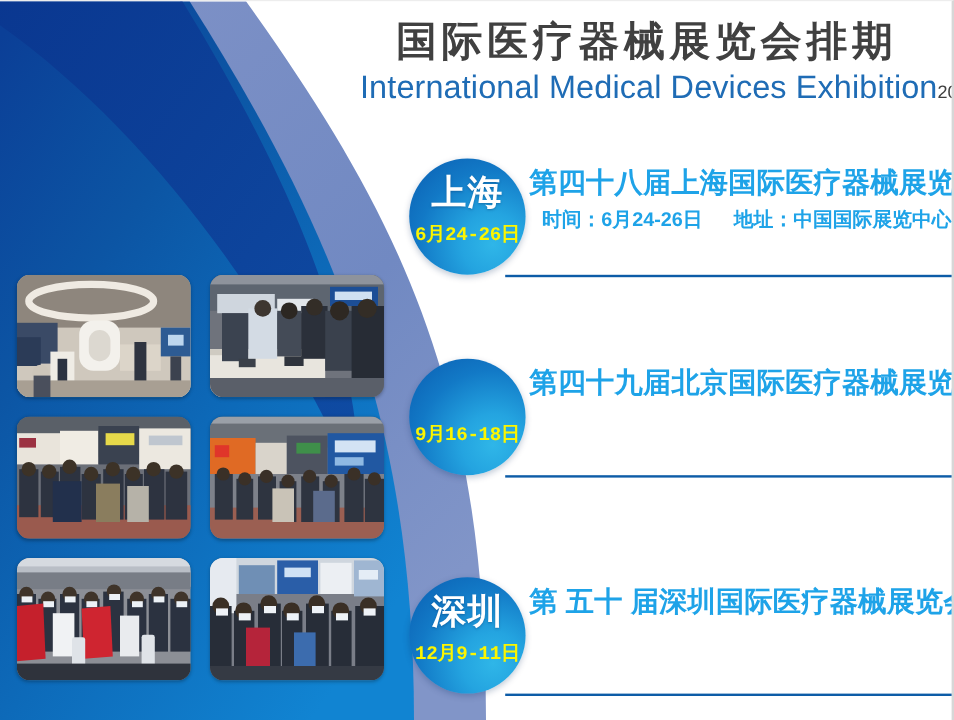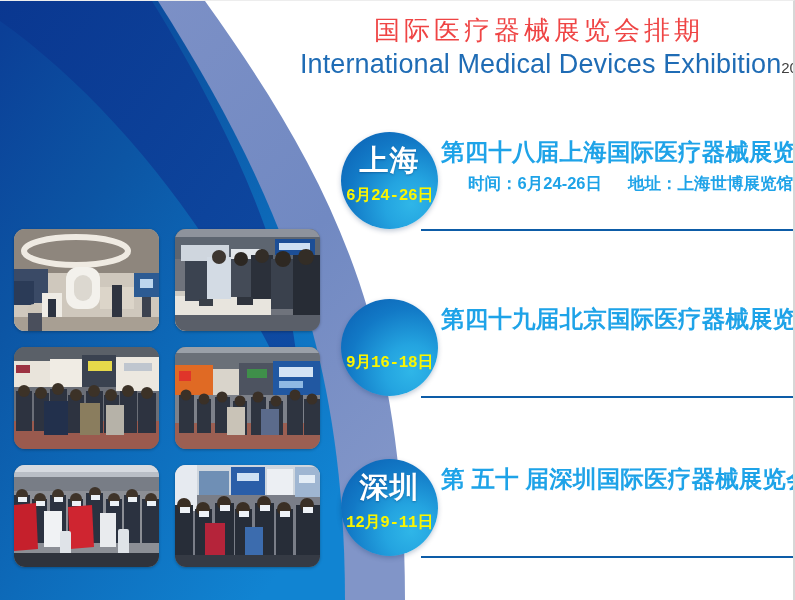--- a/index.html
+++ b/index.html
@@ -46,21 +46,21 @@
 
   
   .event-row {
     position: absolute;
     left: 333px;
     width: 462px;
     height: 104px;
   }
   #row-0 { top: 128px; }
   #row-1 { top: 295px; }
-  #row-2 { top: 455px; }
+  #row-2 { top: 477px; }
 
   .badge {
     position: absolute;
     left: 8px; top: 3px;
     width: 97px; height: 97px;
     border-radius: 50%;
     background: radial-gradient(circle at 72% 74%, #2fb6e8 0%, #24a4e0 26%, #1279c6 62%, #0a5cb0 100%);
     box-shadow: 0 2px 5px rgba(0,40,90,0.25);
     font-family: Liberation Mono, monospace;
   }
@@ -123,23 +123,23 @@
   }
 
   
   #header {
     position: absolute;
     left: 300px; top: 14px;
     width: 478px;
     text-align: center;
   }
   #title-cn {
-    color: #ef4444;
-    font-size: 26px;
-    font-weight: normal;
+    color: #404040;
+    font-size: 34px;
+    font-weight: bold;
     letter-spacing: 4px;
     line-height: 1.18;
     white-space: nowrap;
   }
   #title-en-wrap {
     margin-top: 2px;
     white-space: nowrap;
     line-height: 1.2;
   }
   #title-en {
@@ -415,21 +415,21 @@
 
   <div class="event-row" id="row-0">
     <div class="badge">
       <div class="badge-city">上海</div>
       <div class="badge-date">6月24-26日</div>
     </div>
     <div class="event-text">
       <div class="event-title">第四十八届上海国际医疗器械展览会</div>
       <div class="event-meta">
         <span class="m-time"><span>时间：</span><span>6月24-26日</span></span>
-        <span class="m-addr"><span>地址：</span><span>上海世博展览馆</span></span>
+        <span class="m-addr"><span>地址：</span><span>中国国际展览中心</span></span>
       </div>
     </div>
     <div class="divider"></div>
   </div>
 
   <div class="event-row" id="row-1">
     <div class="badge">
       <div class="badge-date">9月16-18日</div>
     </div>
     <div class="event-text">

